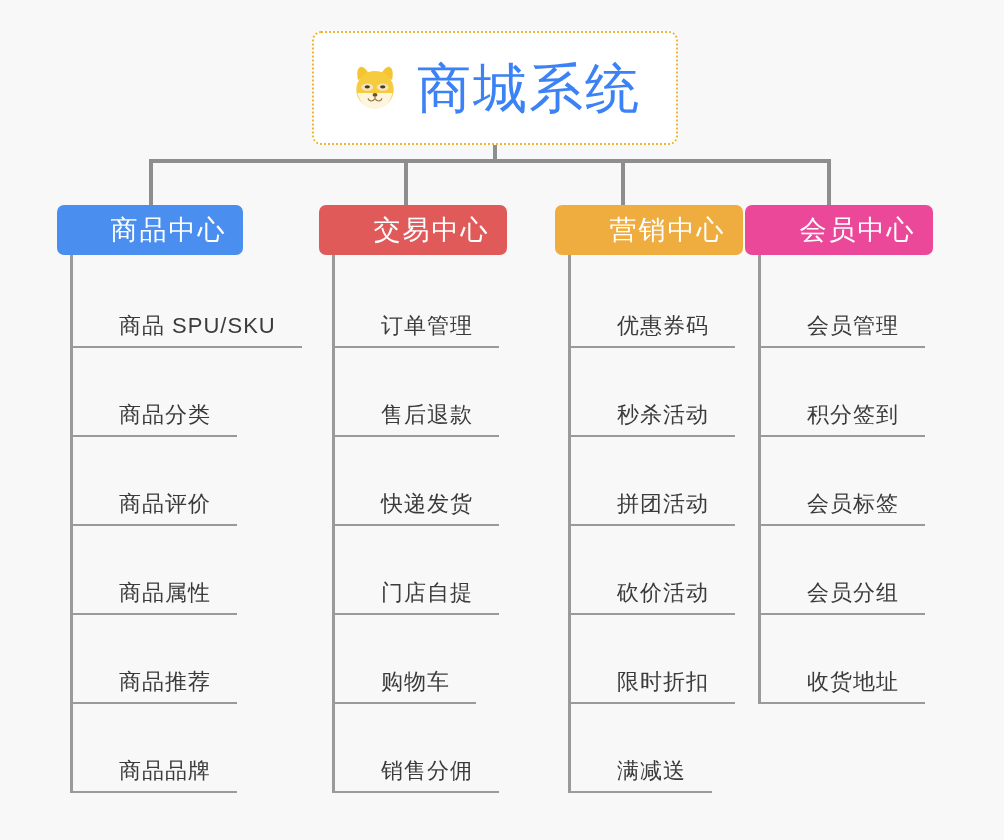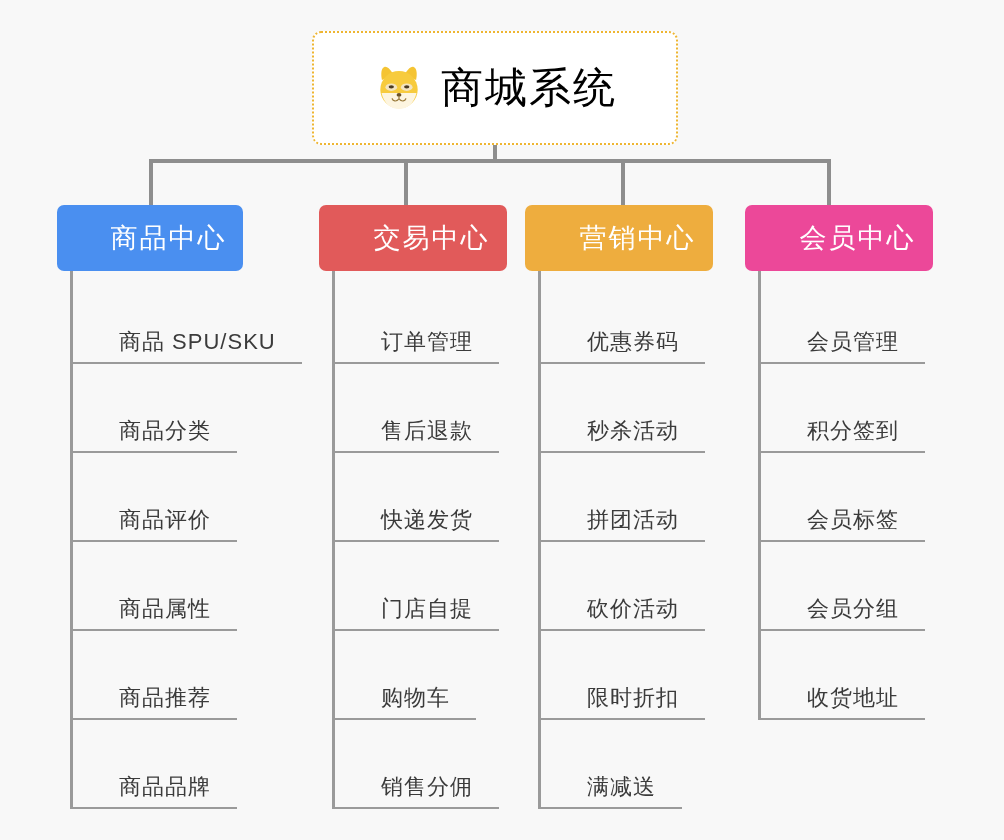--- a/index.html
+++ b/index.html
@@ -37,23 +37,23 @@
     justify-content: center;
     gap: 16px;
   }
   .root-emoji {
     width: 52px;
     height: 52px;
     display: block;
     flex: 0 0 auto;
   }
   .root-title {
-    font-size: 42px;
+    font-size: 54px;
     line-height: 1;
-    color: #000000;
+    color: #3b82f6;
     letter-spacing: 2px;
     white-space: nowrap;
   }
 
   
   .conn {
     position: absolute;
     background: #8e8e8e;
   }
   .conn-stem {
@@ -73,21 +73,21 @@
     width: 4px;
     height: 48px;
   }
 
   
   .column {
     position: absolute;
     top: 205px;
   }
   .cat-box {
-    height: 66px;
+    height: 50px;
     border-radius: 7px;
     display: flex;
     align-items: center;
     justify-content: center;
     box-sizing: border-box;
     padding-left: 37px;
   }
   .cat-label {
     font-size: 27px;
     line-height: 1;
@@ -206,21 +206,21 @@
         </div>
       <div class="leaf">
           <span class="leaf-text">购物车</span>
         </div>
       <div class="leaf">
           <span class="leaf-text">销售分佣</span>
         </div>
     </div>
   </div>
 
-  <div class="column" style="left:525px;width:188px">
+  <div class="column" style="left:555px;width:188px">
     <div class="cat-box" style="background:#eead3e">
       <span class="cat-label">营销中心</span>
     </div>
     <div class="leaf-wrap">
       <div class="leaf">
           <span class="leaf-text">优惠券码</span>
         </div>
       <div class="leaf">
           <span class="leaf-text">秒杀活动</span>
         </div>

